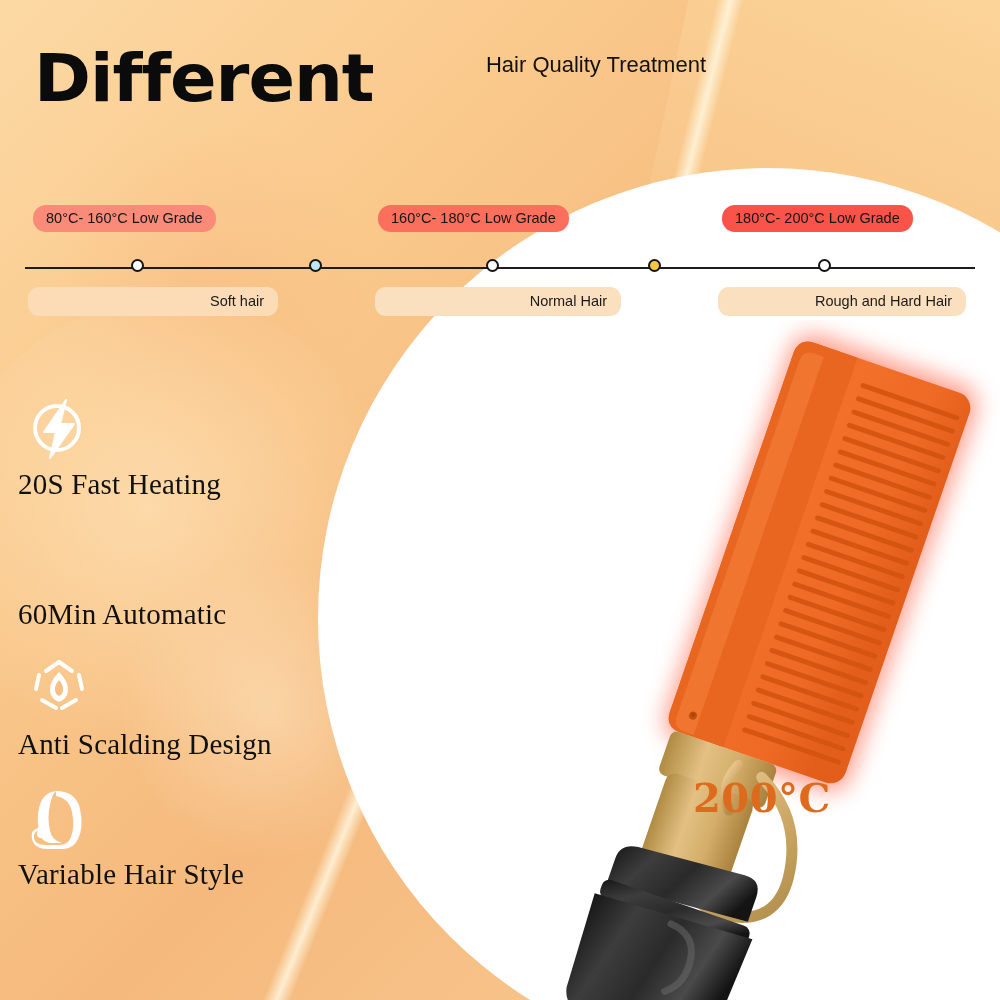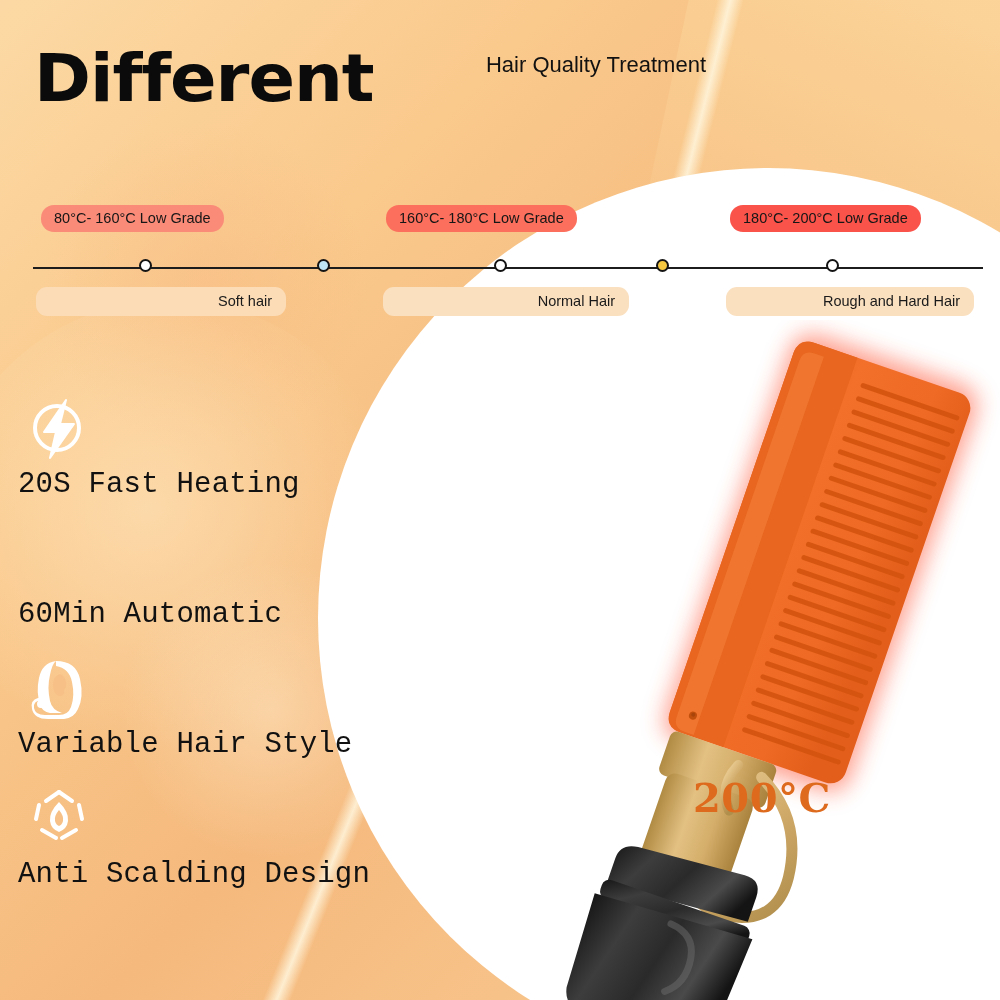--- a/index.html
+++ b/index.html
@@ -99,21 +99,21 @@
     font-size: 22px;
     line-height: 1.15;
     color: #111;
     width: 280px;
     text-align: center;
   }
 
   
   .scale {
     position: absolute;
-    left: 8px; top: 205px;
+    left: 0; top: 205px;
     width: 888px;
     height: 125px;
   }
   .scale-line {
     position: absolute;
     left: 25px; top: 62px;
     width: 950px;
     height: 2px;
     background: #1c1c1c;
   }
@@ -161,21 +161,21 @@
   }
   .feature-icon {
     position: absolute;
     left: 26px; top: 0;
     width: 66px; height: 62px;
   }
   .feature-icon svg { display: block; width: 100%; height: 100%; }
   .feature-label {
     position: absolute;
     left: 18px; top: 70px;
-    font-family: Liberation Mono, monospace;
+    font-family: Liberation Serif, serif;
     font-size: 29px;
     color: #111;
     white-space: nowrap;
     letter-spacing: 0.2px;
     text-align: right;
   }
 
   
   .product {
     position: absolute;
@@ -254,41 +254,41 @@
           </svg>
         </span>
         <span class="feature-label">20S Fast Heating</span>
       </div>
       <div class="feature">
         <span class="feature-label">60Min Automatic</span>
       </div>
       <div class="feature">
         <span class="feature-icon">
           <svg viewBox="0 0 66 62">
-            <path d="M30 3 q20 0 24 18 q4 18 -2 30 q-4 9 -14 10 l-16 0 q-14 0 -16 -10 q-2 -9 6 -11 q6 -1 7 5 q1 5 -4 5 q-4 0 -4 -4 q0 -4 4 -4 q-8 1 -7 8 q1 7 11 7 l14 0 q9 0 12 -8 q4 -11 1 -25 q-3 -14 -16 -16 Z" fill="#ffffff"></path>
-            <path d="M30 3 q-14 2 -17 17 q-3 14 1 26 q2 8 10 9 l12 0 q-10 -3 -12 -12 q-3 -14 0 -26 q2 -11 6 -14 Z" fill="#ffffff"></path>
-            <path d="M34 16 q5 2 6 8 q1 5 -2 8 q1 3 -1 5 q-3 2 -6 0 q-4 -3 -4 -10 q0 -9 7 -11 Z" fill="#f7c086"></path>
-          </svg>
-        </span>
-        <span class="feature-label">Variable Hair Style</span>
-      </div>
-      <div class="feature">
-        <span class="feature-icon">
-          <svg viewBox="0 0 66 62">
             <path d="M33 4 L46 13" fill="none" stroke="#ffffff" stroke-width="4" stroke-linecap="round"></path>
             <path d="M33 4 L20 13" fill="none" stroke="#ffffff" stroke-width="4" stroke-linecap="round"></path>
             <path d="M13 17 L10 31" fill="none" stroke="#ffffff" stroke-width="4" stroke-linecap="round"></path>
             <path d="M53 17 L56 31" fill="none" stroke="#ffffff" stroke-width="4" stroke-linecap="round"></path>
             <path d="M16 42 L30 50" fill="none" stroke="#ffffff" stroke-width="4" stroke-linecap="round"></path>
             <path d="M50 42 L36 50" fill="none" stroke="#ffffff" stroke-width="4" stroke-linecap="round"></path>
             <path d="M33 14 q10 10 9 19 q-1 8 -9 11 q-8 -3 -9 -11 q-1 -9 9 -19 Z" fill="#ffffff"></path>
             <path d="M33 22 q5 6 4 11 q-1 4 -4 5 q-3 -1 -4 -5 q-1 -5 4 -11 Z" fill="#f7c086"></path>
           </svg>
         </span>
         <span class="feature-label">Anti Scalding Design</span>
+      </div>
+      <div class="feature">
+        <span class="feature-icon">
+          <svg viewBox="0 0 66 62">
+            <path d="M30 3 q20 0 24 18 q4 18 -2 30 q-4 9 -14 10 l-16 0 q-14 0 -16 -10 q-2 -9 6 -11 q6 -1 7 5 q1 5 -4 5 q-4 0 -4 -4 q0 -4 4 -4 q-8 1 -7 8 q1 7 11 7 l14 0 q9 0 12 -8 q4 -11 1 -25 q-3 -14 -16 -16 Z" fill="#ffffff"></path>
+            <path d="M30 3 q-14 2 -17 17 q-3 14 1 26 q2 8 10 9 l12 0 q-10 -3 -12 -12 q-3 -14 0 -26 q2 -11 6 -14 Z" fill="#ffffff"></path>
+            <path d="M34 16 q5 2 6 8 q1 5 -2 8 q1 3 -1 5 q-3 2 -6 0 q-4 -3 -4 -10 q0 -9 7 -11 Z" fill="#f7c086"></path>
+          </svg>
+        </span>
+        <span class="feature-label">Variable Hair Style</span>
       </div>
     </div>
 
   <div class="product">
     <svg viewBox="0 0 620 680" xmlns="http://www.w3.org/2000/svg">
       <defs>
         <linearGradient id="combGrad" x1="0" y1="0" x2="1" y2="0.25">
           <stop offset="0%" stop-color="#e35f1b"></stop>
           <stop offset="35%" stop-color="#f2702a"></stop>
           <stop offset="75%" stop-color="#ef6a24"></stop>

